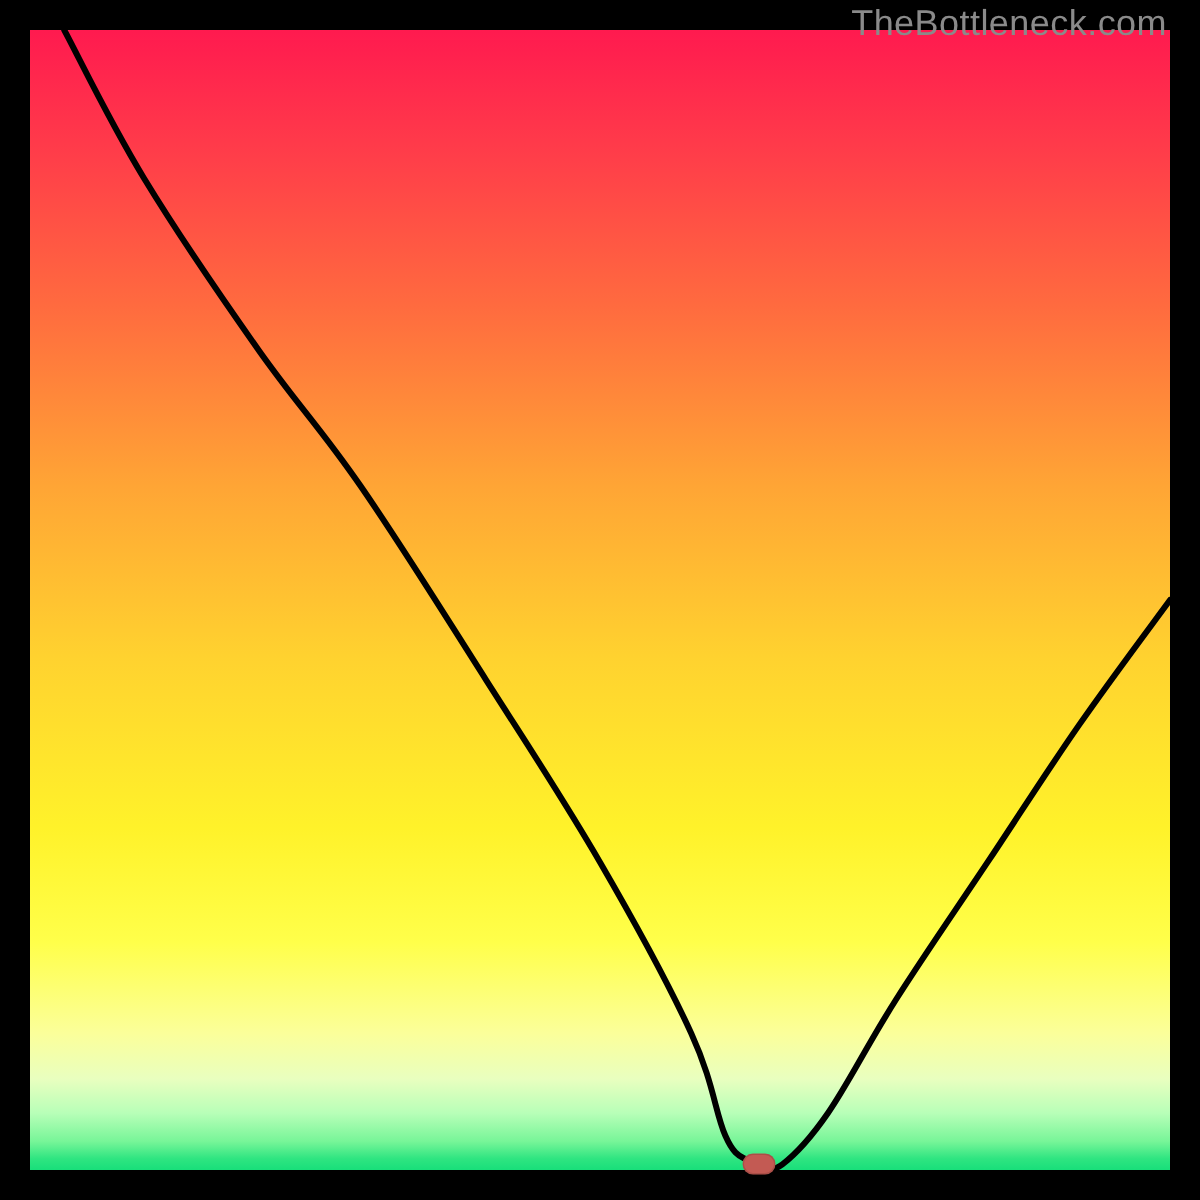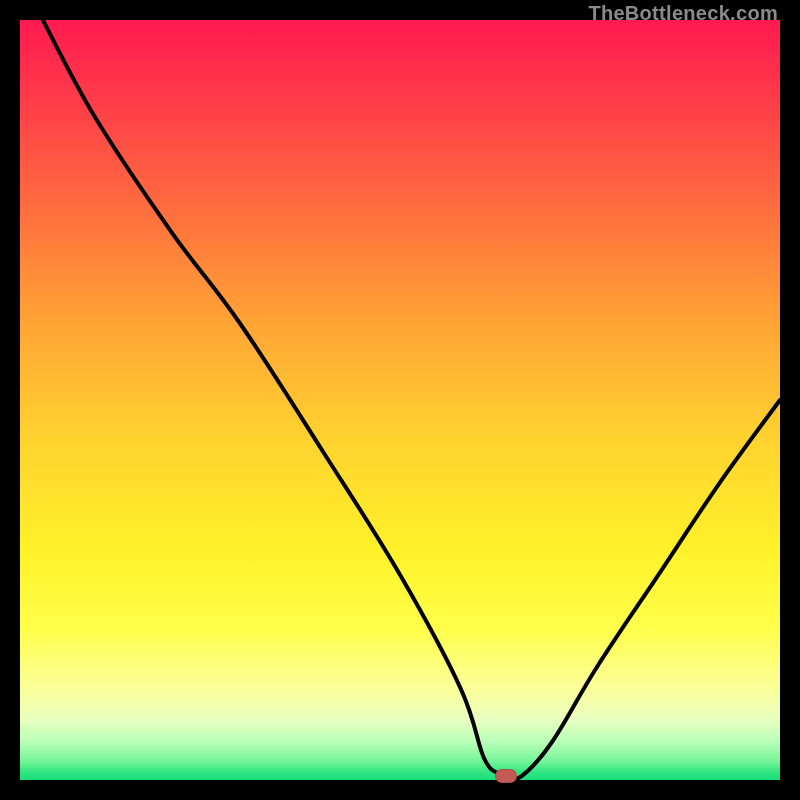--- a/index.html
+++ b/index.html
@@ -39,23 +39,23 @@
       #77f598 97.5%,
       #2fe581 99%,
       #18df7a 100%
     );
   }
   .attrib {
     position: absolute;
     top: 2px;
     right: 22px;
     color: #8a8a8a;
-    font-size: 20px;
+    font-size: 24px;
     letter-spacing: 0.3px;
-    font-weight: 700;
+    font-weight: 400;
   }
   svg.curve {
     position: absolute;
     left: 0;
     top: 0;
     width: 760px;
     height: 760px;
     overflow: visible;
   }
   .marker {

